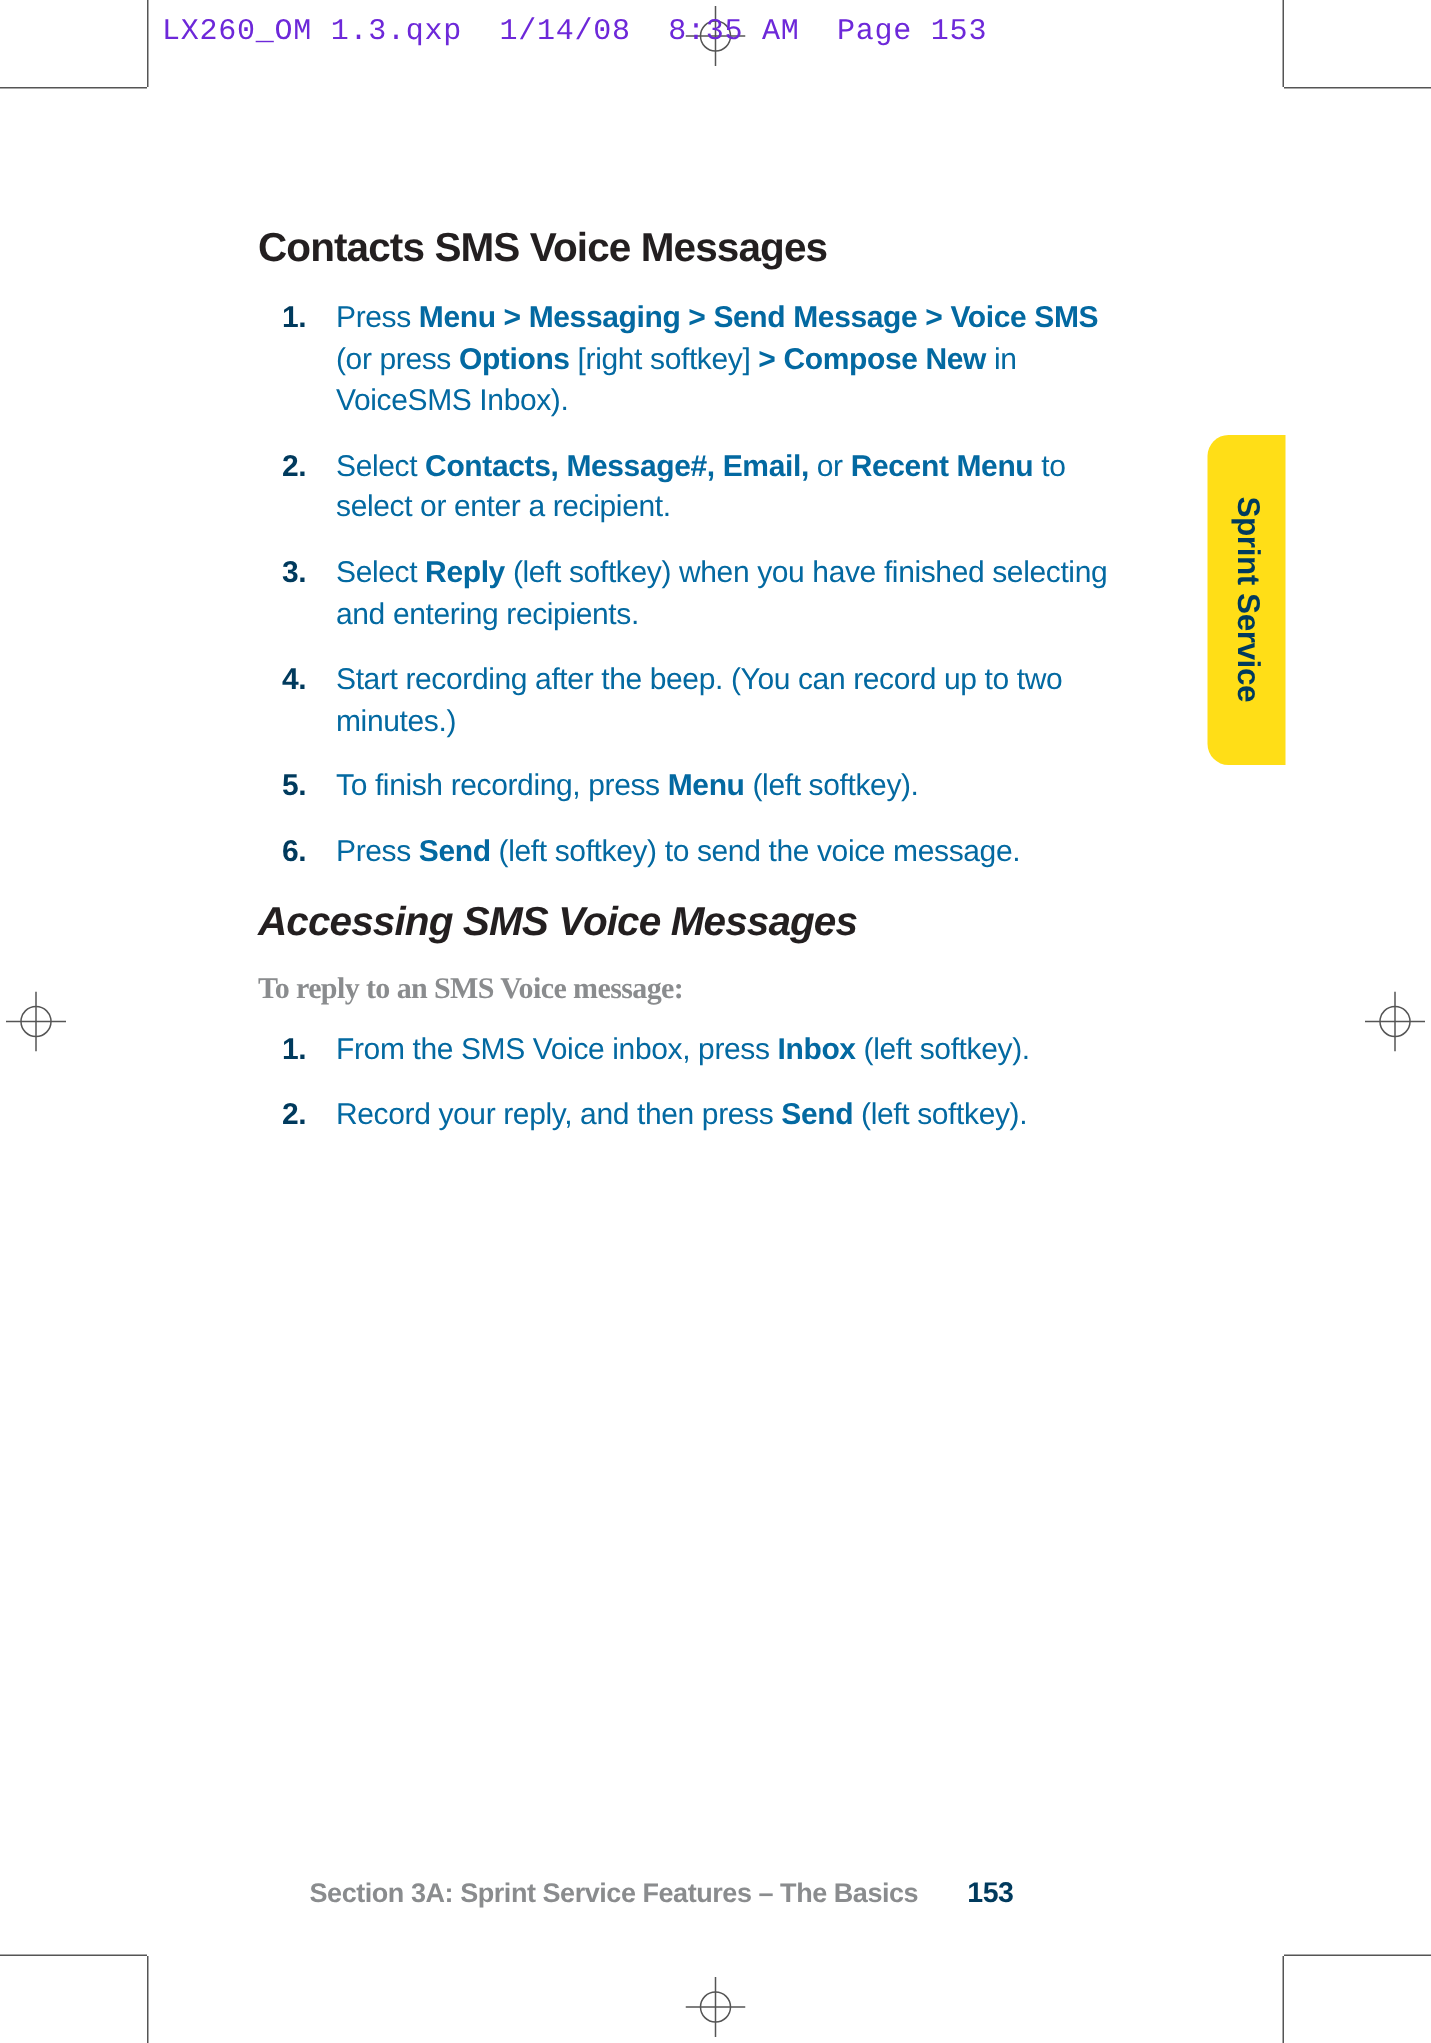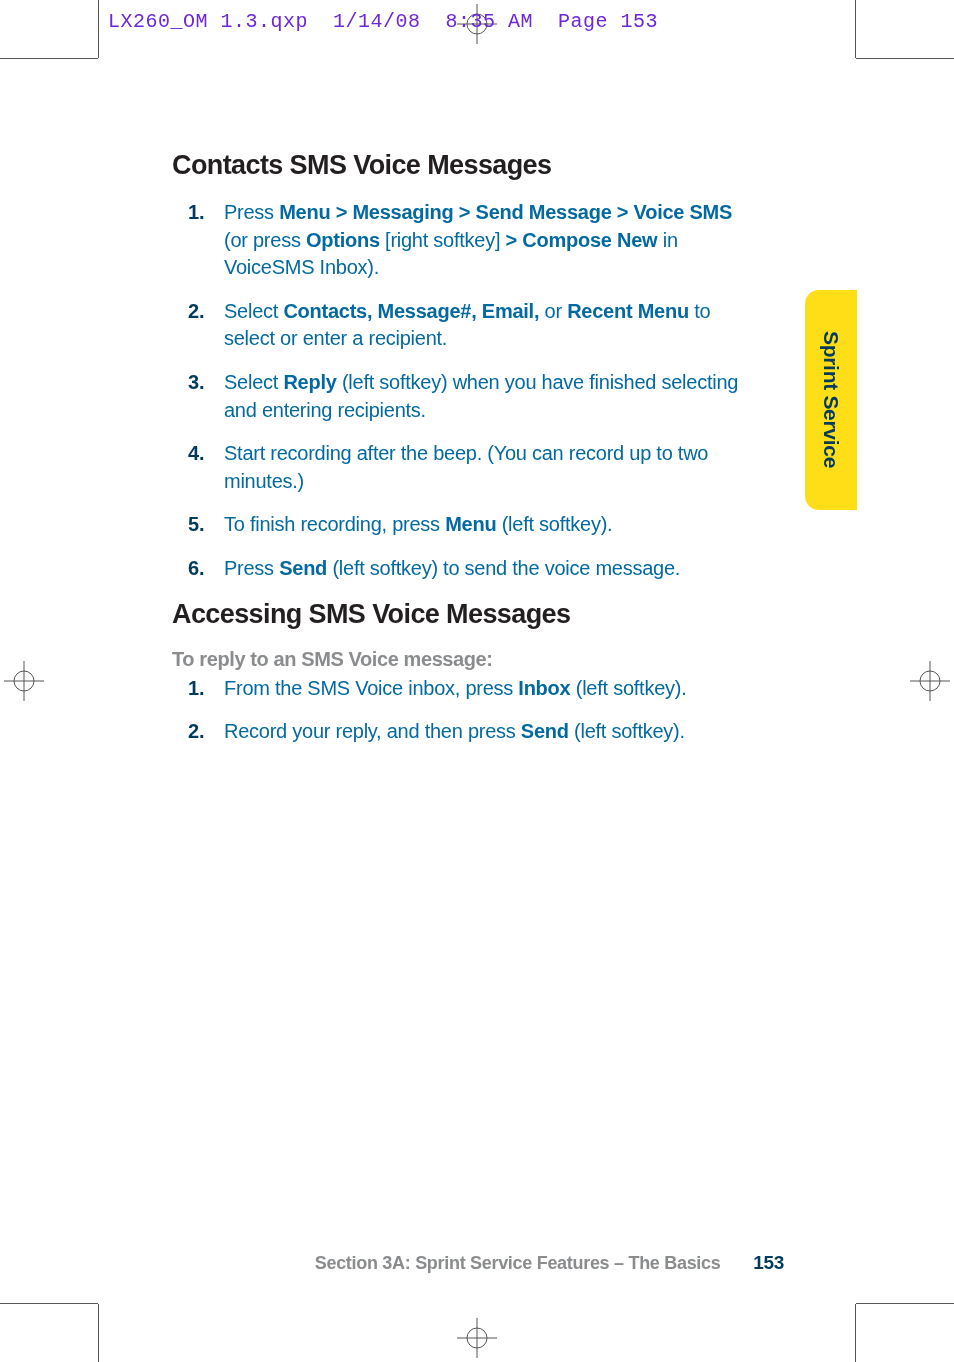--- a/index.html
+++ b/index.html
@@ -72,21 +72,21 @@
     letter-spacing: -0.3px;
   }
 
   h2.section {
     font-size: 27px;
     font-weight: 700;
     margin: 0 0 18px 0;
     letter-spacing: -0.6px;
     color: #231f20;
   }
-  h2.section.gap { margin-top: 10px; }
+  h2.section.gap { margin-top: 10px; font-style: italic; }
 
   ol.steps {
     list-style: none;
     margin: 0 0 0 0;
     padding: 0 0 0 52px;
     counter-reset: step;
   }
   ol.steps > li {
     position: relative;
     font-size: 20px;
@@ -126,29 +126,30 @@
     width: 0; height: 0;
     border-top: 7px solid transparent;
     border-bottom: 7px solid transparent;
     border-left: 11px solid #003a5d;
   }
 
   .subhead {
     font-weight: 700;
     font-size: 20px;
     color: #8a8c8e;
-    margin: 10px 0 4px 0;
+    margin: 10px 0 16px 0;
     letter-spacing: -0.4px;
+    font-family: Liberation Serif, serif;
   }
 
   .footer {
     position: absolute;
     bottom: 30px;
     left: 0; right: 0;
-    text-align: right;
+    text-align: center;
     padding-right: 72px;
     font-size: 18px;
     font-weight: 700;
     color: #8a8c8e;
     letter-spacing: -0.3px;
   }
   .footer .pnum {
     display: inline-block;
     margin-left: 28px;
     color: #003a5d;

